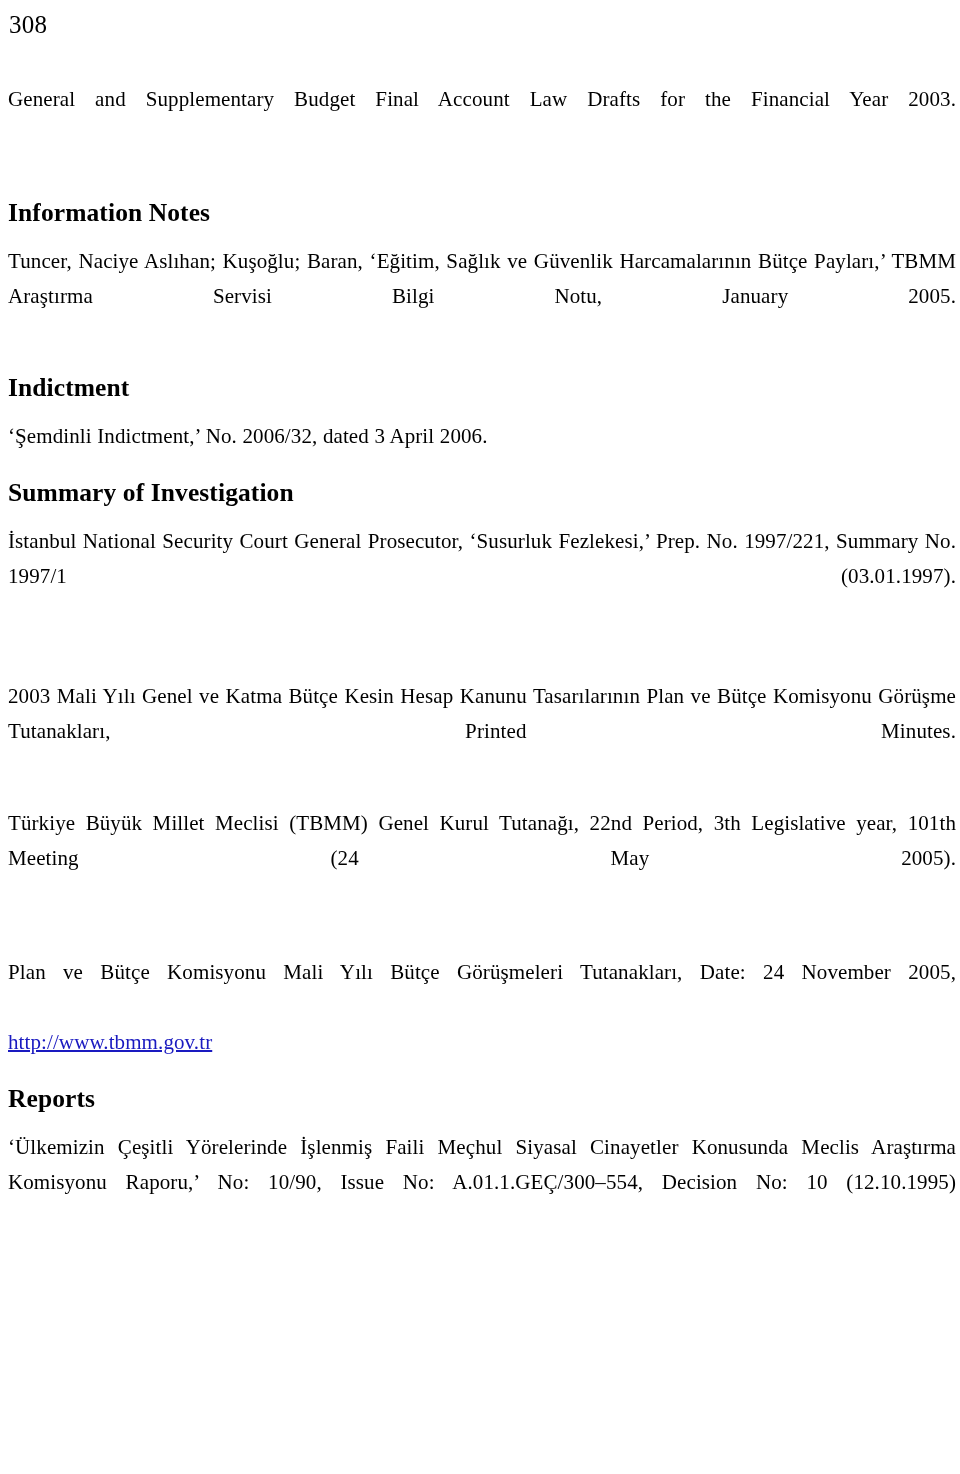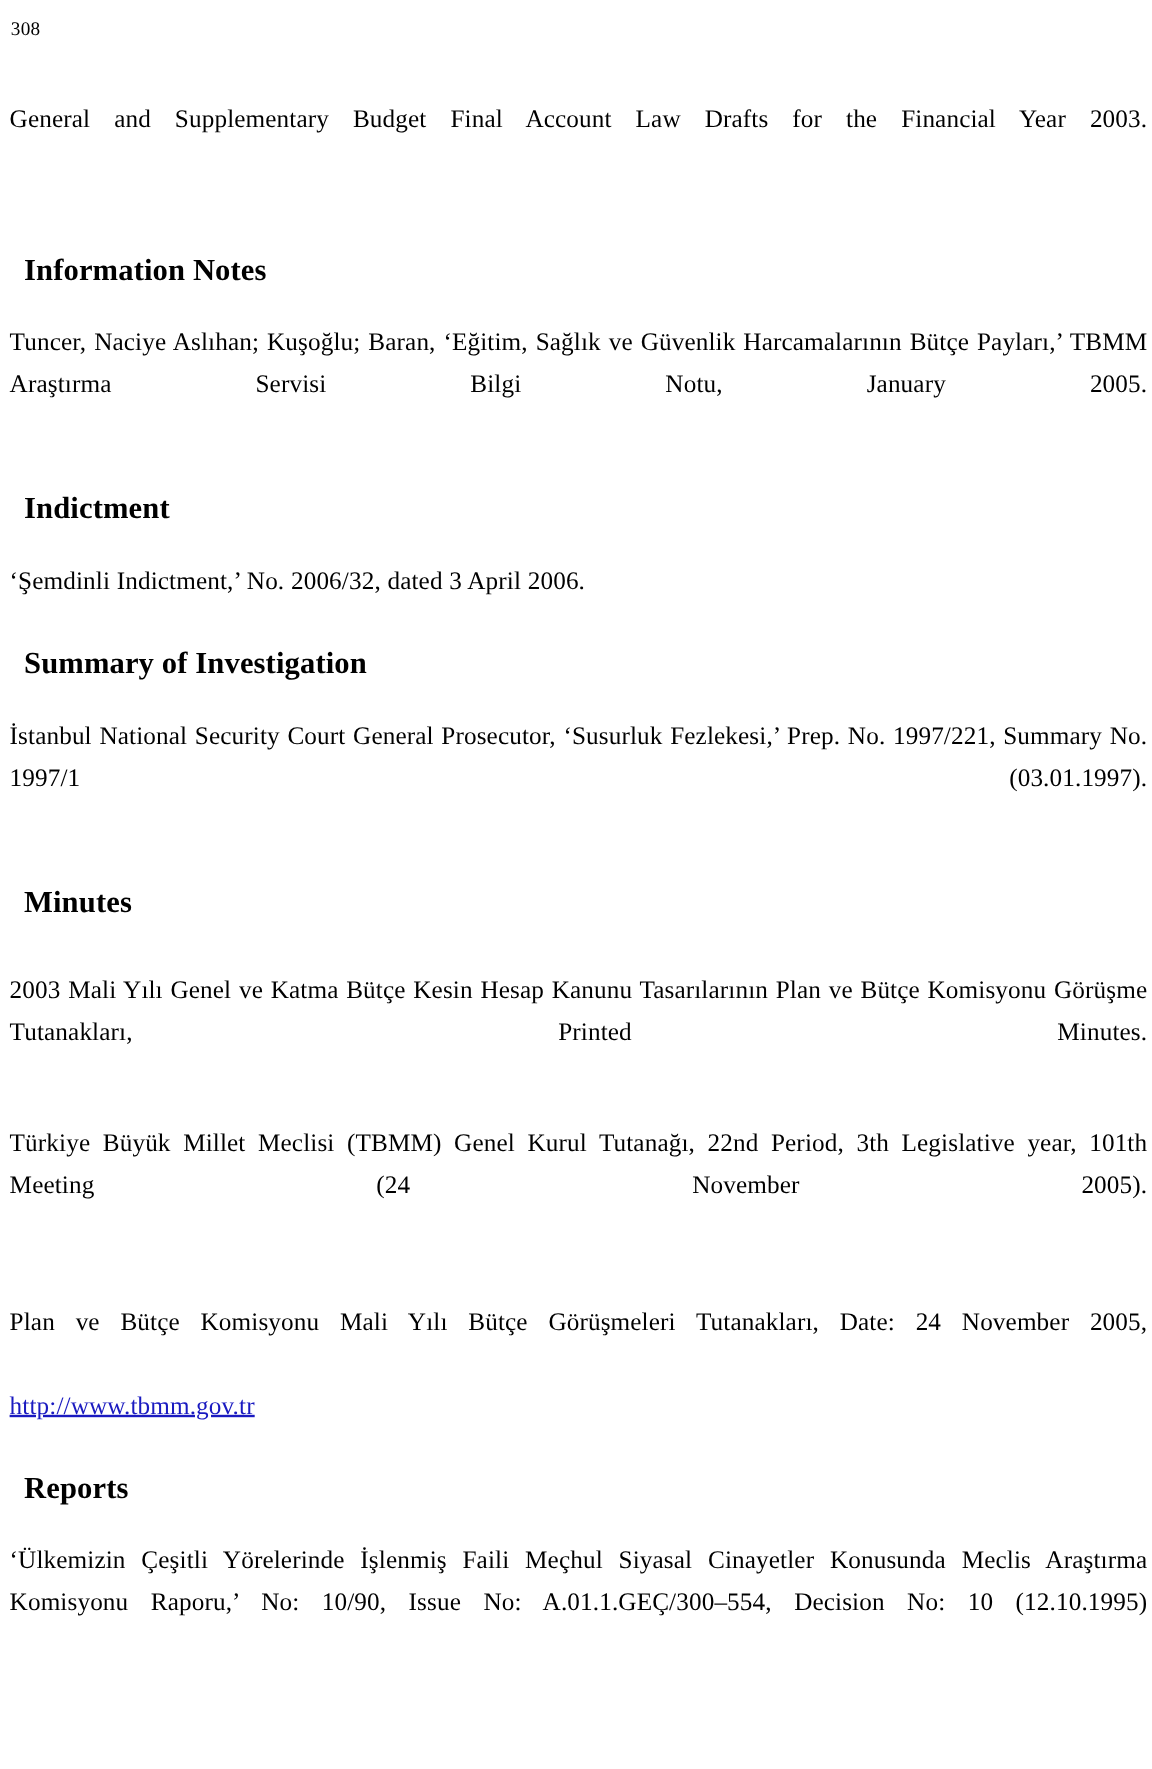--- a/index.html
+++ b/index.html
@@ -16,21 +16,21 @@
     -webkit-font-smoothing: antialiased;
   }
   .page {
     position: relative;
     width: 960px;
     height: 1474px;
     box-sizing: border-box;
     padding: 10px 5px 0 8px;
   }
   .folio {
-    font-size: 16px;
+    font-size: 25px;
     line-height: 30px;
     letter-spacing: 0.2px;
     margin: 0 0 0 1px;
   }
   .spacer-top {
     height: 42px;
   }
   .para {
     font-size: 21px;
     line-height: 35px;
@@ -39,21 +39,21 @@
     margin: 0;
     width: 948px;
     letter-spacing: 0.1px;
     word-spacing: 0.2px;
     hyphens: none;
   }
   .heading {
     font-size: 25.5px;
     line-height: 33px;
     font-weight: bold;
-    margin: 12px;
+    margin: 0;
     letter-spacing: 0.1px;
   }
   .gap-sm { height: 15px; }
   .gap-md { height: 22px; }
   .gap-lg { height: 28px; }
   a.link, .link {
     color: #1a1ac0;
     text-decoration: underline;
     text-underline-offset: 1px;
   }
@@ -100,29 +100,28 @@
   <div class="gap-md"></div>
 
   <h2 class="heading">Summary of Investigation</h2>
 
   <div class="gap-sm"></div>
 
   <p class="para stretch">İstanbul National Security Court General Prosecutor, ‘Susurluk Fezlekesi,’ Prep. No. 1997/221, Summary No. 1997/1 (03.01.1997).</p>
 
   <div class="gap-md"></div>
 
-  <h2 class="heading">Minutes</h2>
 
   <div class="gap-lg"></div>
 
   <p class="para stretch">2003 Mali Yılı Genel ve Katma Bütçe Kesin Hesap Kanunu Tasarılarının Plan ve Bütçe Komisyonu Görüşme Tutanakları, Printed Minutes.</p>
 
   <div class="gap-md"></div>
 
-  <p class="para stretch">Türkiye Büyük Millet Meclisi (TBMM) Genel Kurul Tutanağı, 22nd Period, 3th Legislative year, 101th Meeting (24 November 2005).</p>
+  <p class="para stretch">Türkiye Büyük Millet Meclisi (TBMM) Genel Kurul Tutanağı, 22nd Period, 3th Legislative year, 101th Meeting (24 May 2005).</p>
 
   <div class="gap-md"></div>
 
 
   <div class="gap-md"></div>
 
   <p class="para"><span class="stretch">Plan ve Bütçe Komisyonu Mali Yılı Bütçe Görüşmeleri Tutanakları, Date: 24 November 2005,</span><span class="link">http://www.tbmm.gov.tr</span></p>
 
   <div class="gap-md"></div>
 

